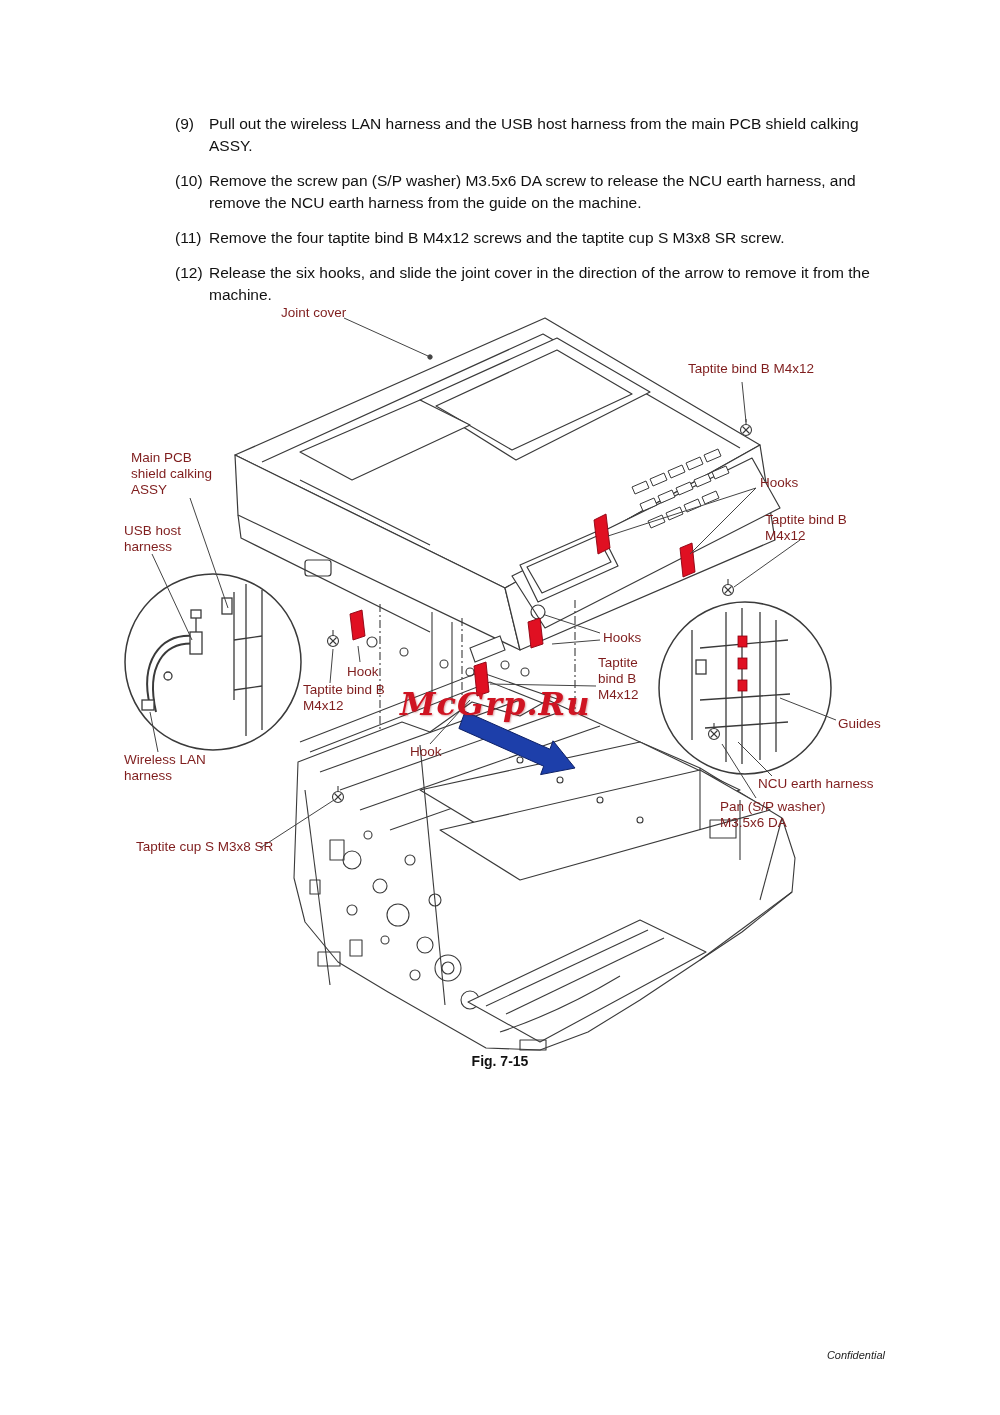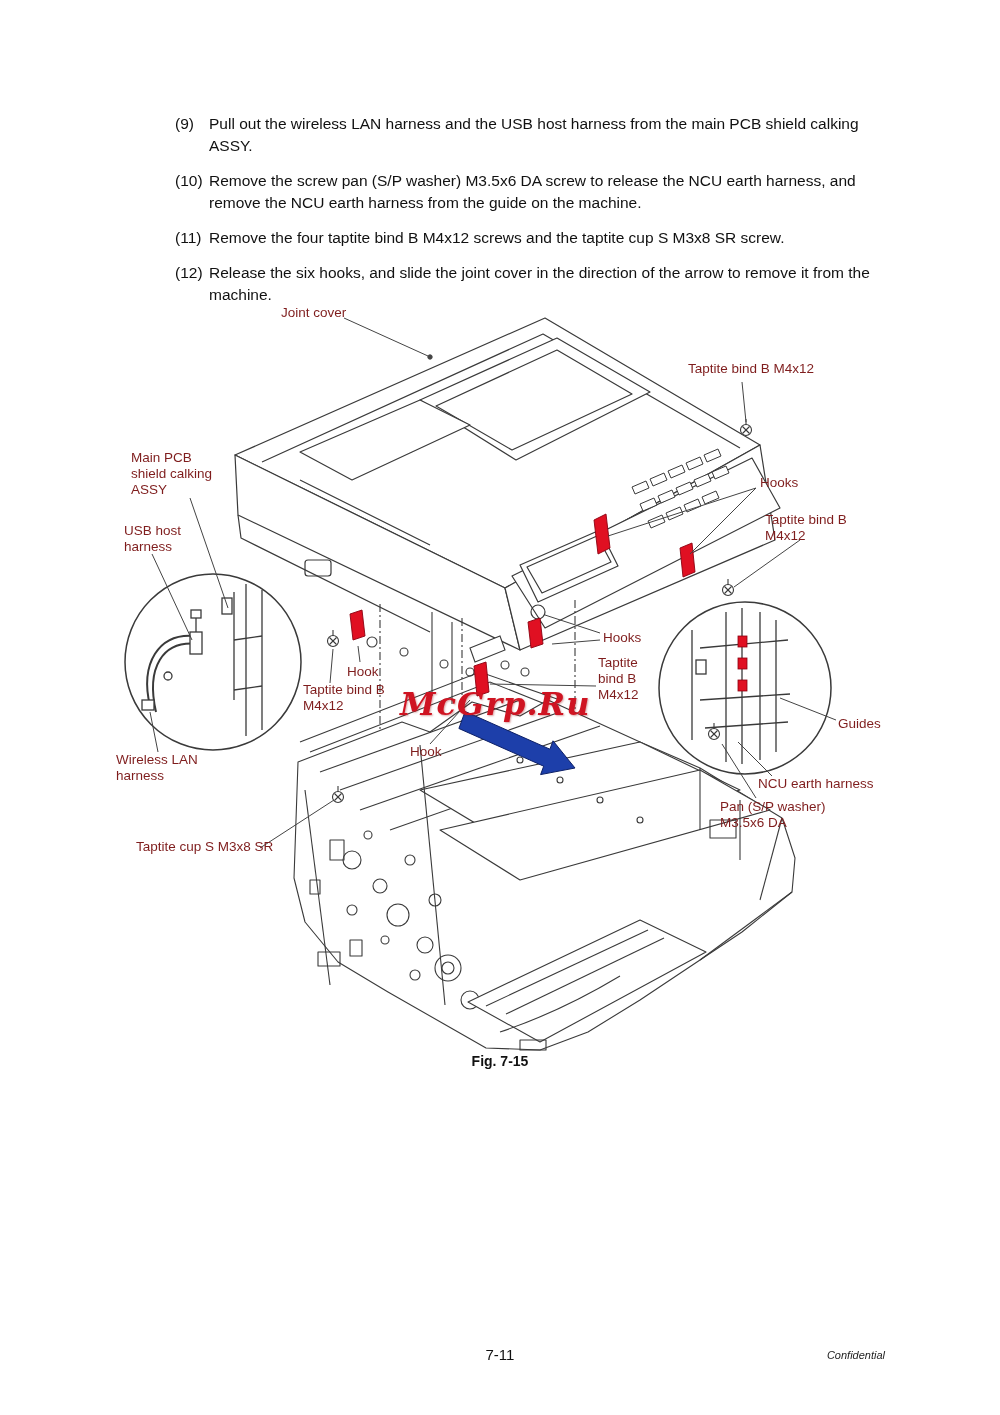--- a/index.html
+++ b/index.html
@@ -256,27 +256,26 @@
 harness</div>
     <div class="lbl" style="left:603px;top:335px">Hooks</div>
     <div class="lbl" style="left:347px;top:369px">Hook</div>
     <div class="lbl" style="left:303px;top:387px">Taptite bind B
 M4x12</div>
     <div class="lbl" style="left:598px;top:360px">Taptite
 bind B
 M4x12</div>
     <div class="lbl" style="left:838px;top:421px">Guides</div>
     <div class="lbl" style="left:410px;top:449px">Hook</div>
-    <div class="lbl" style="left:116px;top:457px">Wireless LAN
+    <div class="lbl" style="left:124px;top:457px">Wireless LAN
 harness</div>
     <div class="lbl" style="left:758px;top:481px">NCU earth harness</div>
     <div class="lbl" style="left:720px;top:504px">Pan (S/P washer)
 M3.5x6 DA</div>
     <div class="lbl" style="left:136px;top:544px">Taptite cup S M3x8 SR</div>
 
     <div class="watermark">McGrp.Ru</div>
   </div>
 
   <div class="caption">Fig. 7-15</div>
 
-  <div class="pageno">7-11</div>
   <div class="confidential">Confidential</div>
 </div>
 
 </body></html>

